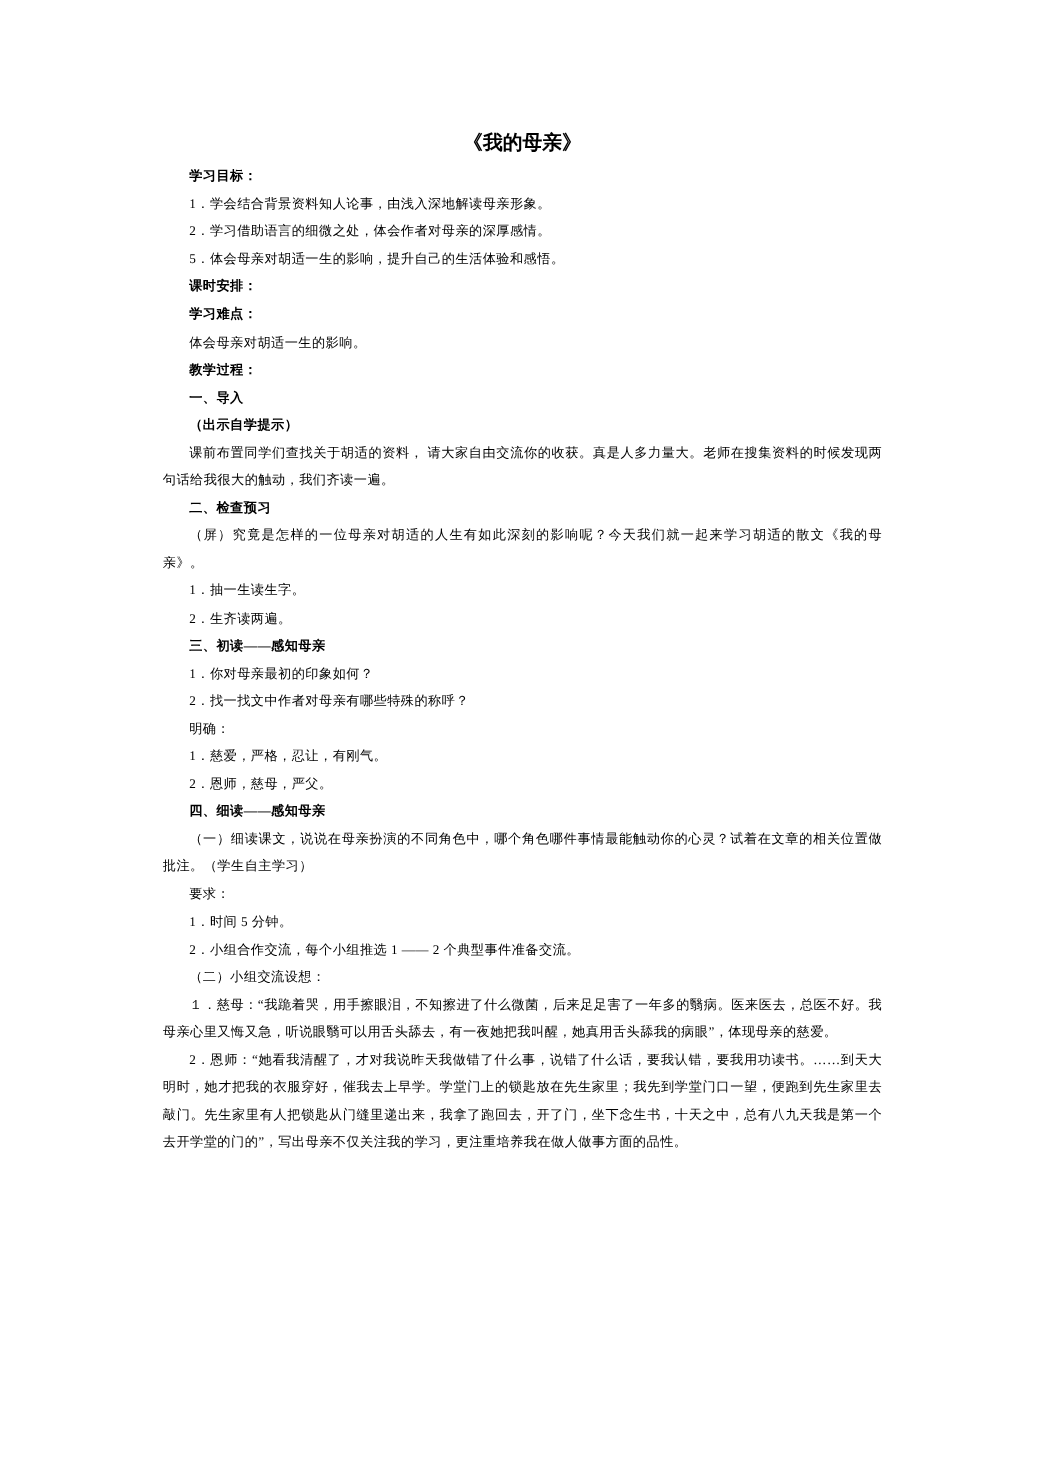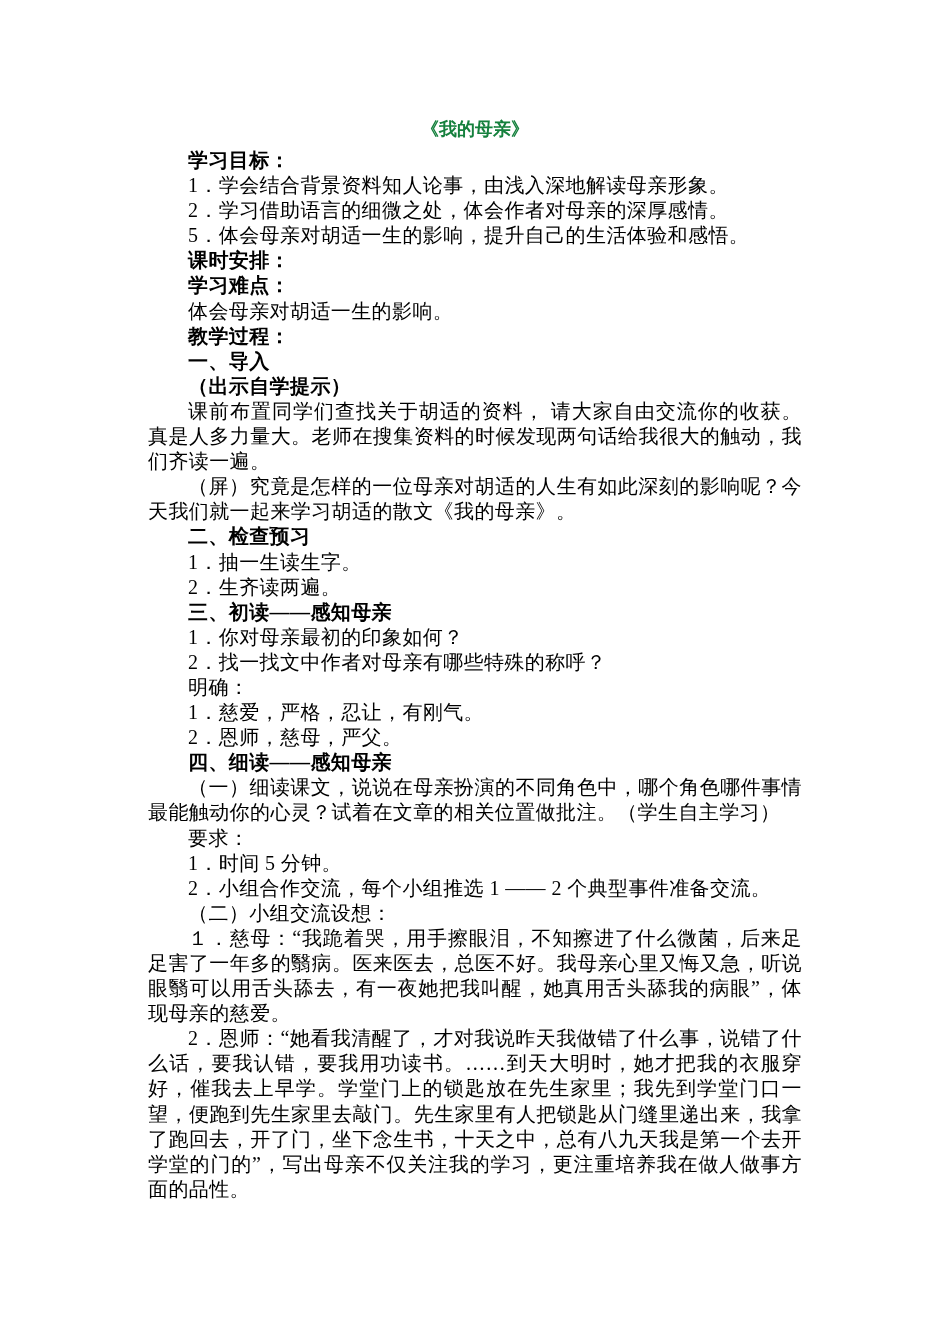--- a/index.html
+++ b/index.html
@@ -17,50 +17,50 @@
     padding: 114px 148px 40px 148px;
   }
   .doc-title {
     text-align: center;
     font-size: 18px;
     font-weight: bold;
     line-height: 30px;
     margin-bottom: 4px;
   }
   .doc-body p.para {
-    font-size: 20px;
+    font-size: 12px;
     line-height: 25.1px;
     color: #000000;
     text-indent: 2em;
     text-align: justify;
     letter-spacing: 0.4px;
   }
   .doc-body p.para.bold {
     font-weight: bold;
   }
 </style>
 </head>
 <body>
 
 <div class="page">
-  <div class="doc-title" style="color: #15803d;">《我的母亲》</div>
+  <div class="doc-title" style="color: #000000;">《我的母亲》</div>
   <div class="doc-body">
       <p class="para bold">学习目标：</p>
       <p class="para">1．学会结合背景资料知人论事，由浅入深地解读母亲形象。</p>
       <p class="para">2．学习借助语言的细微之处，体会作者对母亲的深厚感情。</p>
       <p class="para">5．体会母亲对胡适一生的影响，提升自己的生活体验和感悟。</p>
       <p class="para bold">课时安排：</p>
       <p class="para bold">学习难点：</p>
       <p class="para">体会母亲对胡适一生的影响。</p>
       <p class="para bold">教学过程：</p>
       <p class="para bold">一、导入</p>
       <p class="para bold">（出示自学提示）</p>
       <p class="para">课前布置同学们查找关于胡适的资料， 请大家自由交流你的收获。真是人多力量大。老师在搜集资料的时候发现两句话给我很大的触动，我们齐读一遍。</p>
+      <p class="para bold">二、检查预习</p>
       <p class="para">（屏）究竟是怎样的一位母亲对胡适的人生有如此深刻的影响呢？今天我们就一起来学习胡适的散文《我的母亲》。</p>
-      <p class="para bold">二、检查预习</p>
       <p class="para">1．抽一生读生字。</p>
       <p class="para">2．生齐读两遍。</p>
       <p class="para bold">三、初读——感知母亲</p>
       <p class="para">1．你对母亲最初的印象如何？</p>
       <p class="para">2．找一找文中作者对母亲有哪些特殊的称呼？</p>
       <p class="para">明确：</p>
       <p class="para">1．慈爱，严格，忍让，有刚气。</p>
       <p class="para">2．恩师，慈母，严父。</p>
       <p class="para bold">四、细读——感知母亲</p>
       <p class="para">（一）细读课文，说说在母亲扮演的不同角色中，哪个角色哪件事情最能触动你的心灵？试着在文章的相关位置做批注。（学生自主学习）</p>

